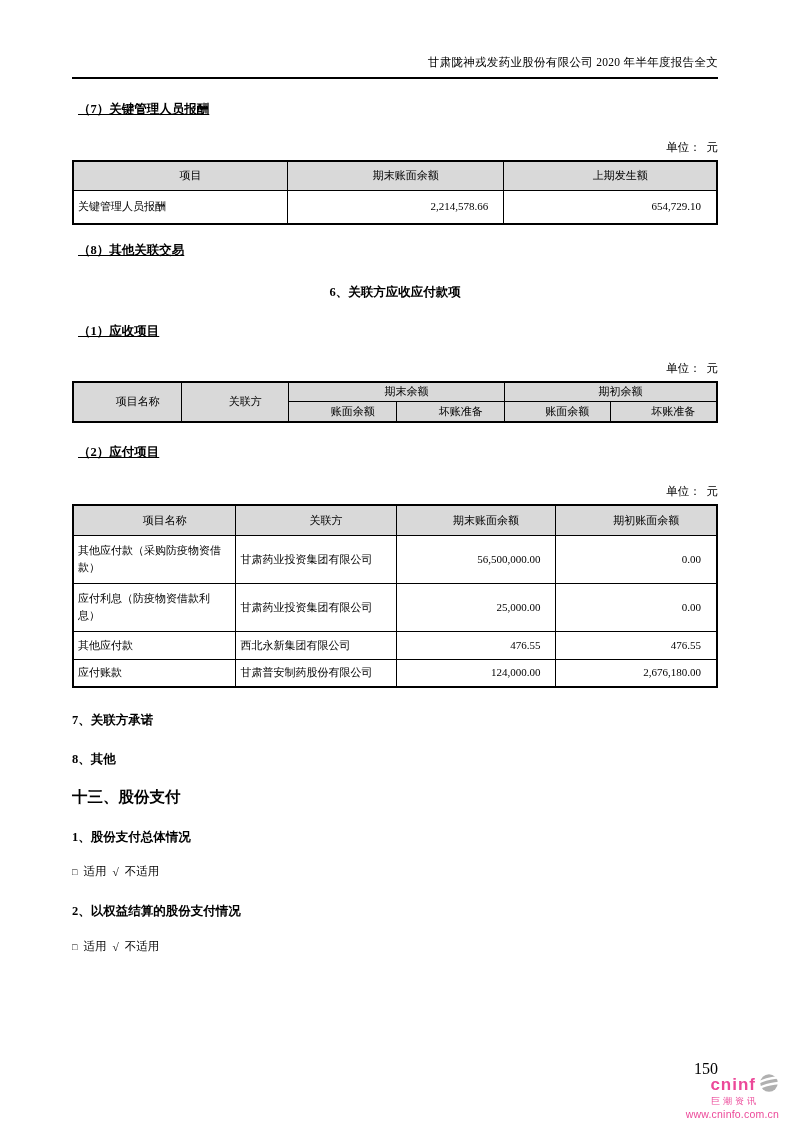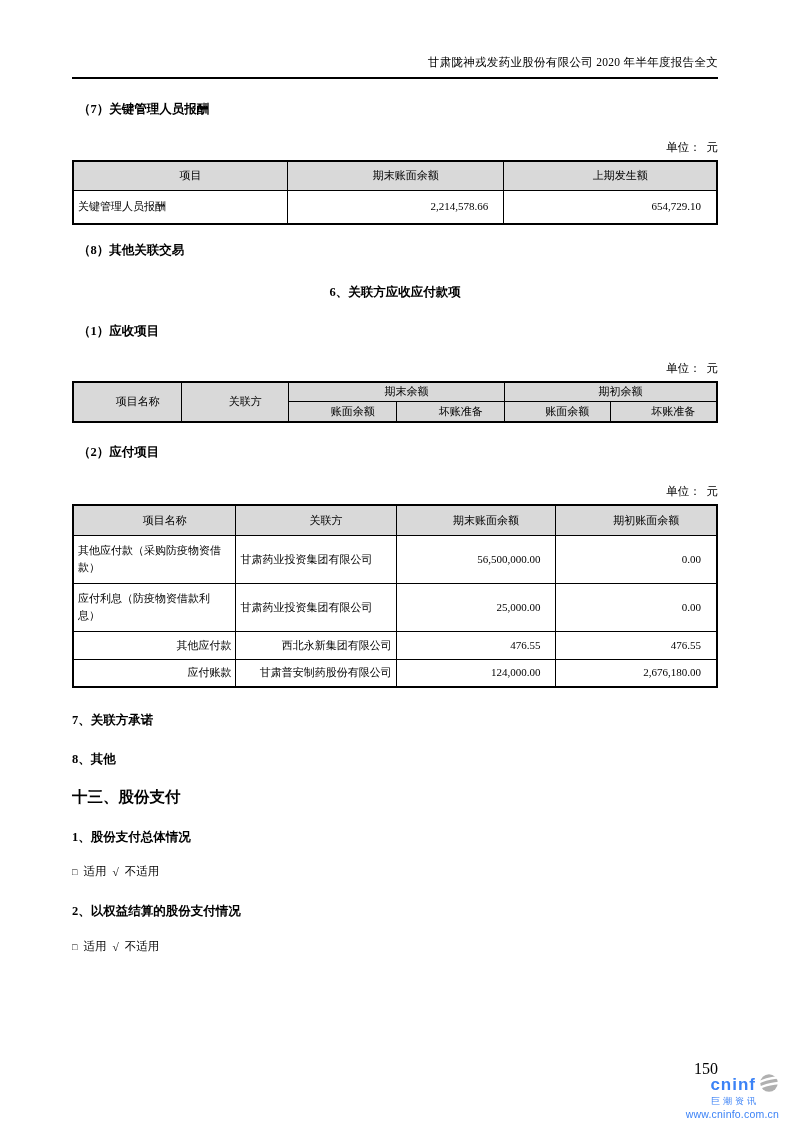--- a/index.html
+++ b/index.html
@@ -15,21 +15,21 @@
     overflow:hidden;
   }
   .doc-header {
     text-align:right;
     font-size:11.5px;
     letter-spacing:0.3px;
     padding-bottom:7px;
     border-bottom:2px solid #000000;
   }
   .hd { font-weight:bold; font-size:12.5px; line-height:1.25; }
-  .hd-paren { padding-left:6px; }
+  .hd-paren { padding-left:6px;text-decoration:underline; }
   .hd-major { font-weight:bold; font-size:15.5px; line-height:1.25; }
   .mt-s7   { margin-top:23px; }
   .mt-unit1{ margin-top:22px; }
   .mt-s8   { margin-top:18px; }
   .mt-s6   { margin-top:27px;text-align:center; }
   .mt-s61  { margin-top:23px; }
   .mt-unit2{ margin-top:21px; }
   .mt-s62  { margin-top:22px; }
   .mt-unit3{ margin-top:24px; }
   .mt-s7b  { margin-top:25px; }
@@ -62,39 +62,39 @@
     font-weight:normal;
     text-align:center;
     height:30px;
     padding-left:20px;
   }
   table.tbl2 th { height:20px; }
   td.cell-l { text-align:left;  padding:2px 4px; }
   td.cell-r { text-align:right; padding:2px 15px; }
   tr.row-1l td { height:33px; }
   tr.row-2l td { height:48px; }
-  tr.row-s  td { height:28px;text-align:right; }
+  tr.row-s  td { height:28px; }
   .applic-row {
     font-size:11.5px;
     display:flex;
     align-items:center;
     gap:6px;
   }
   .applic-row .box { font-size:9px; position:relative; top:0.5px; }
   .page-number {
     position:absolute;
     top:1060px; right:75px;
     font-size:16px;
     text-align:right;
   }
   .cninfo-logo {
     position:absolute;
     top:1073px; right:14px;
     text-align:right;
-    color:#3b82f6;
+    color:#ec4899;
     font-family:"Liberation Sans","DejaVu Sans",sans-serif;
     line-height:1;
   }
   .logo-row {
     display:flex;
     align-items:center;
     justify-content:flex-end;
     gap:3px;
   }
   .logo-word { font-size:17px; font-weight:bold; letter-spacing:1px; }

